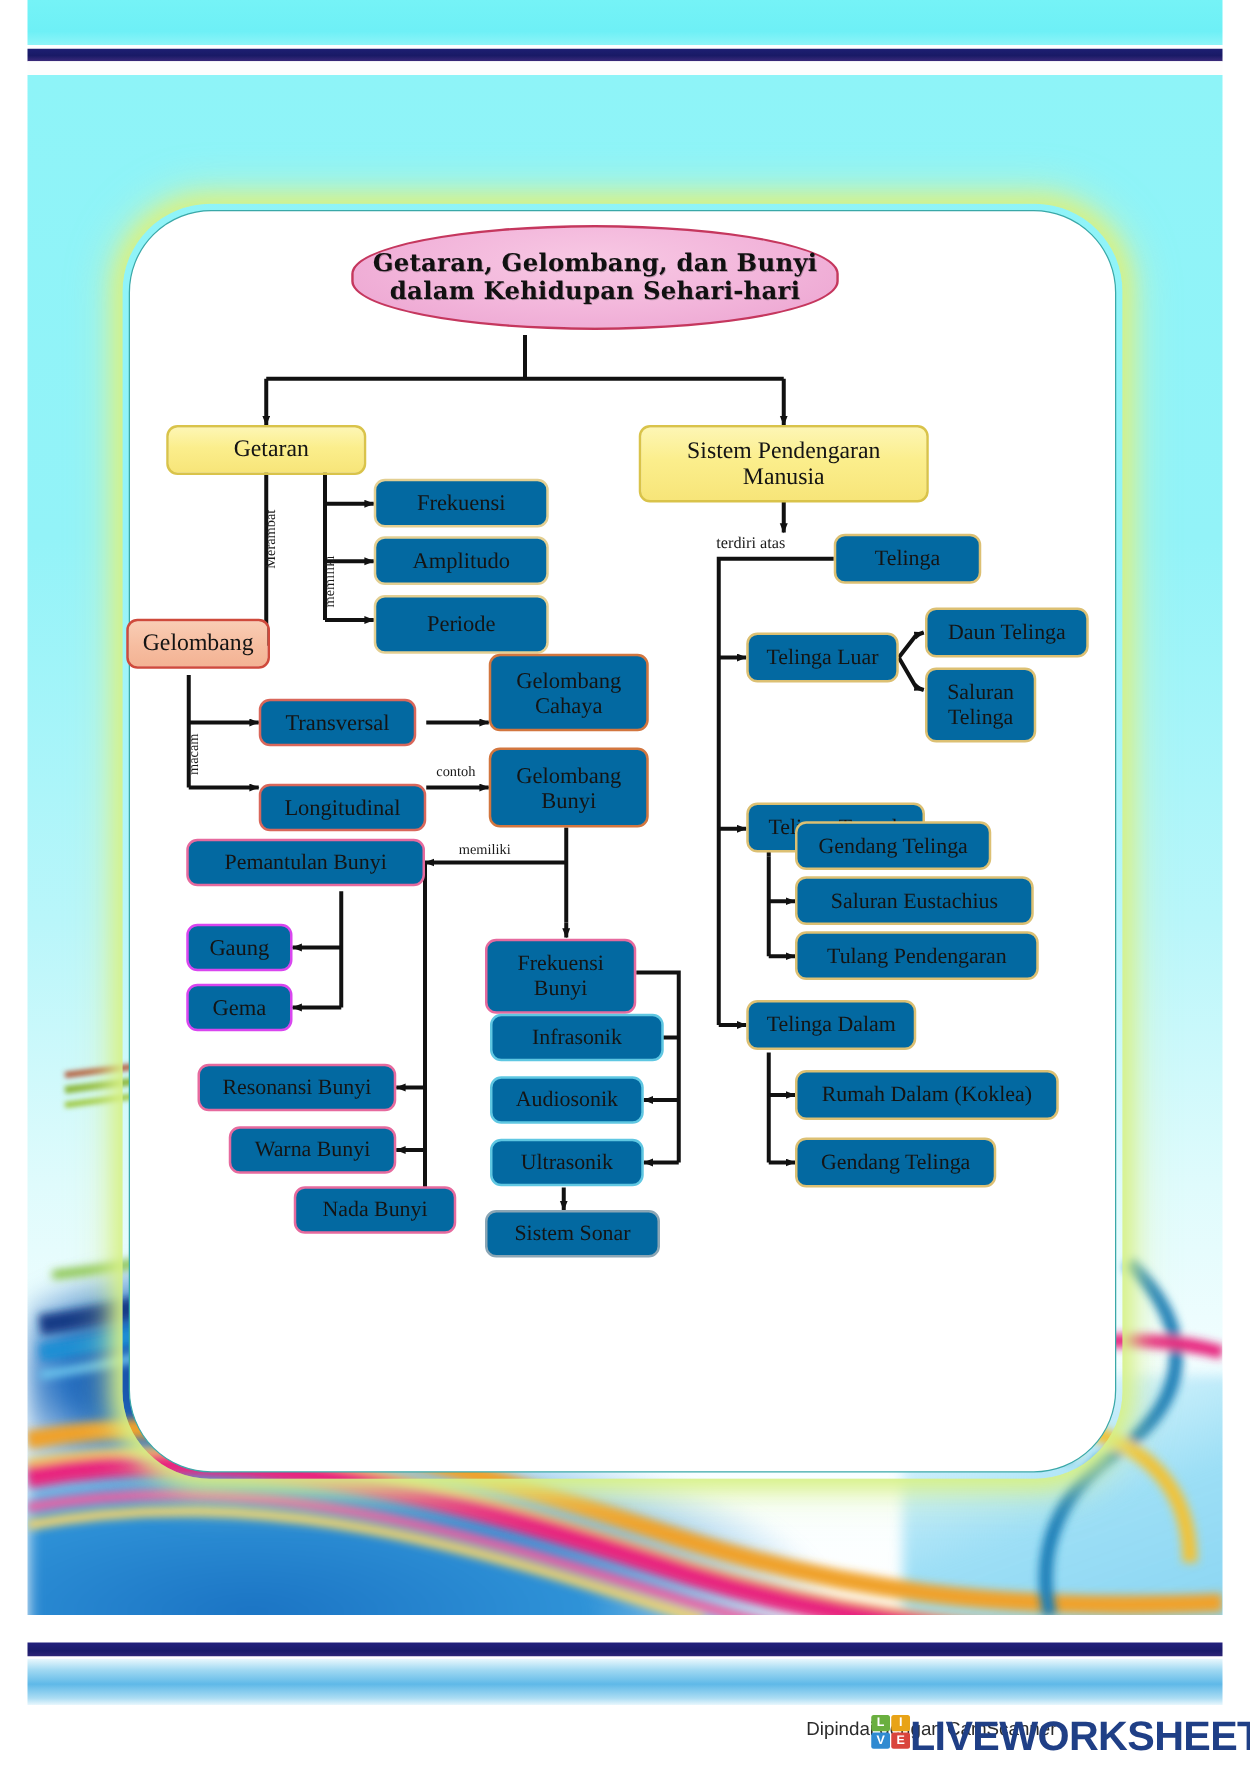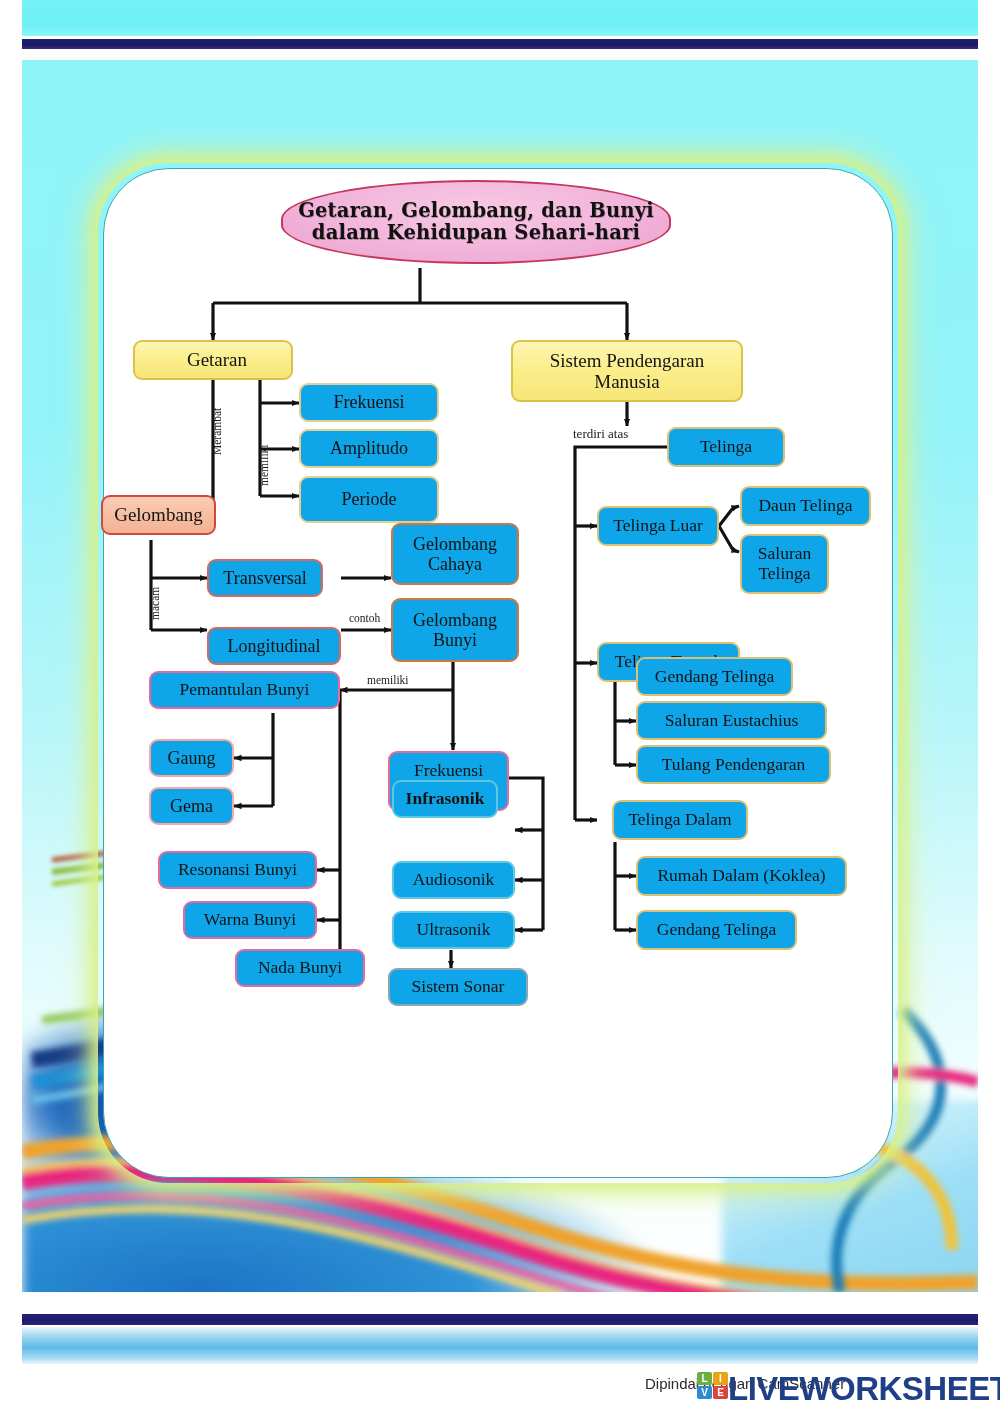--- a/index.html
+++ b/index.html
@@ -84,21 +84,21 @@
   #flow {
     position: absolute; left: 103px; top: 168px;
     width: 790px; height: 1010px;
   }
   #flow svg { position: absolute; left: 0; top: 0; }
 
   .node {
     position: absolute;
     display: flex; align-items: center; justify-content: center;
     text-align: center;
-    background: #0ea5e9;
+    background: #0369a1;
     border-radius: 9px;
     color: #141414;
     line-height: 1.12;
     padding: 2px 4px;
     white-space: pre-line;
   }
 
   
   .n-title {
     background: radial-gradient(ellipse at 50% 35%, #f8c9e4 0%, #f2b4da 55%, #eba2cf 100%);
@@ -128,21 +128,21 @@
   .n-cream { border: 2px solid #e3cf92; font-size: 18px; }
   
   .n-tan   { border: 2px solid #dcc073; font-size: 17.5px; }
   
   .n-red   { border: 2px solid #d9675b; font-size: 18px; }
   
   .n-orange{ border: 2px solid #d2763f; font-size: 18px; }
   
   .n-pink  { border: 2px solid #e66a9e; font-size: 17.5px; }
   
-  .n-purple{ border: 2px solid #fca5a5; font-size: 18px; }
+  .n-purple{ border: 2px solid #d946ef; font-size: 18px; }
   
   .n-cyan  { border: 2px solid #5fc7e2; font-size: 17.5px; }
   
   .n-steel { border: 2px solid #8ba6b5; font-size: 17.5px; }
 
   .edge-label {
     position: absolute;
     font-family: "Liberation Serif", serif;
     font-size: 11.5px;
     color: #1a1a1a;
@@ -326,21 +326,21 @@
     <div class="node n-cream" style="left:196px; top:261px; width:140px; height:39px;">Amplitudo</div>
     <div class="node n-cream" style="left:196px; top:308px; width:140px; height:47px;">Periode</div>
 
     <div class="edge-label vert" style="left:155px; top:318px;">memiliki</div>
     <div class="edge-label vert" style="left:108px; top:287px;">Merambat</div>
 
     <div class="node n-peach" style="left:-2px; top:327px; width:115px; height:40px;">Gelombang</div>
 
     <div class="edge-label vert" style="left:46px; top:452px;">macam</div>
 
-    <div class="node n-red" style="left:104px; top:391px; width:116px; height:38px;">Transversal</div>
+    <div class="node n-red" style="left:104px; top:391px; width:126px; height:38px;">Transversal</div>
     <div class="node n-red" style="left:104px; top:423px; width:134px; height:38px;margin-top:36px;">Longitudinal</div>
 
     <div class="edge-label" style="left:246px; top:444px;">contoh</div>
 
     <div class="node n-orange" style="left:288px; top:355px; width:128px; height:62px;">Gelombang
 Cahaya</div>
     <div class="node n-orange" style="left:288px; top:430px; width:128px; height:64px;">Gelombang
 Bunyi</div>
 
     <div class="edge-label" style="left:264px; top:506px;">memiliki</div>
@@ -350,41 +350,41 @@
     <div class="node n-purple" style="left:46px; top:571px; width:85px; height:38px;">Gaung</div>
     <div class="node n-purple" style="left:46px; top:619px; width:85px; height:38px;">Gema</div>
 
     <div class="node n-pink" style="left:55px; top:683px; width:159px; height:38px;">Resonansi Bunyi</div>
     <div class="node n-pink" style="left:80px; top:733px; width:134px; height:38px;">Warna Bunyi</div>
     <div class="node n-pink" style="left:84px; top:781px; width:130px; height:38px;margin-left:48px;">Nada Bunyi</div>
 
     <div class="node n-pink" style="left:285px; top:583px; width:121px; height:60px;">Frekuensi
 Bunyi</div>
 
-    <div class="node n-cyan" style="left:289px; top:612px; width:106px; height:38px;font-weight:bold;">Infrasonik</div>
+    <div class="node n-cyan" style="left:289px; top:643px; width:139px; height:38px;">Infrasonik</div>
     <div class="node n-cyan" style="left:289px; top:693px; width:123px; height:38px;text-align:center;">Audiosonik</div>
     <div class="node n-cyan" style="left:289px; top:743px; width:123px; height:38px;">Ultrasonik</div>
 
     <div class="node n-steel" style="left:285px; top:800px; width:140px; height:38px;">Sistem Sonar</div>
 
     <div class="edge-label" style="left:470px; top:258px; font-size:13px;">terdiri atas</div>
 
     <div class="node n-tan" style="left:564px; top:259px; width:118px; height:40px;">Telinga</div>
 
     <div class="node n-tan" style="left:494px; top:338px; width:122px; height:40px;">Telinga Luar</div>
     <div class="node n-tan" style="left:637px; top:318px; width:131px; height:40px;">Daun Telinga</div>
     <div class="node n-tan" style="left:637px; top:366px; width:89px; height:60px;">Saluran
 Telinga</div>
 
     <div class="node n-tan" style="left:494px; top:474px; width:143px; height:40px;">Telinga Tengah</div>
     <div class="node n-tan" style="left:533px; top:489px; width:157px; height:39px;">Gendang Telinga</div>
     <div class="node n-tan" style="left:533px; top:533px; width:191px; height:39px;">Saluran Eustachius</div>
     <div class="node n-tan" style="left:533px; top:577px; width:195px; height:39px;">Tulang Pendengaran</div>
 
-    <div class="node n-tan" style="left:494px; top:632px; width:136px; height:40px;margin-left:15px;">Telinga Dalam</div>
+    <div class="node n-tan" style="left:494px; top:632px; width:136px; height:40px;">Telinga Dalam</div>
     <div class="node n-tan" style="left:533px; top:688px; width:211px; height:40px;">Rumah Dalam (Koklea)</div>
     <div class="node n-tan" style="left:533px; top:742px; width:161px; height:40px;">Gendang Telinga</div>
   </div>
 
   <div class="bg-navy-bottom"></div>
   <div class="bg-cyan-bottom"></div>
 
   <div class="wm-scan">Dipindai dengan CamScanner</div>
   <div class="lw-logo">
     <span class="lw-l">L</span>

